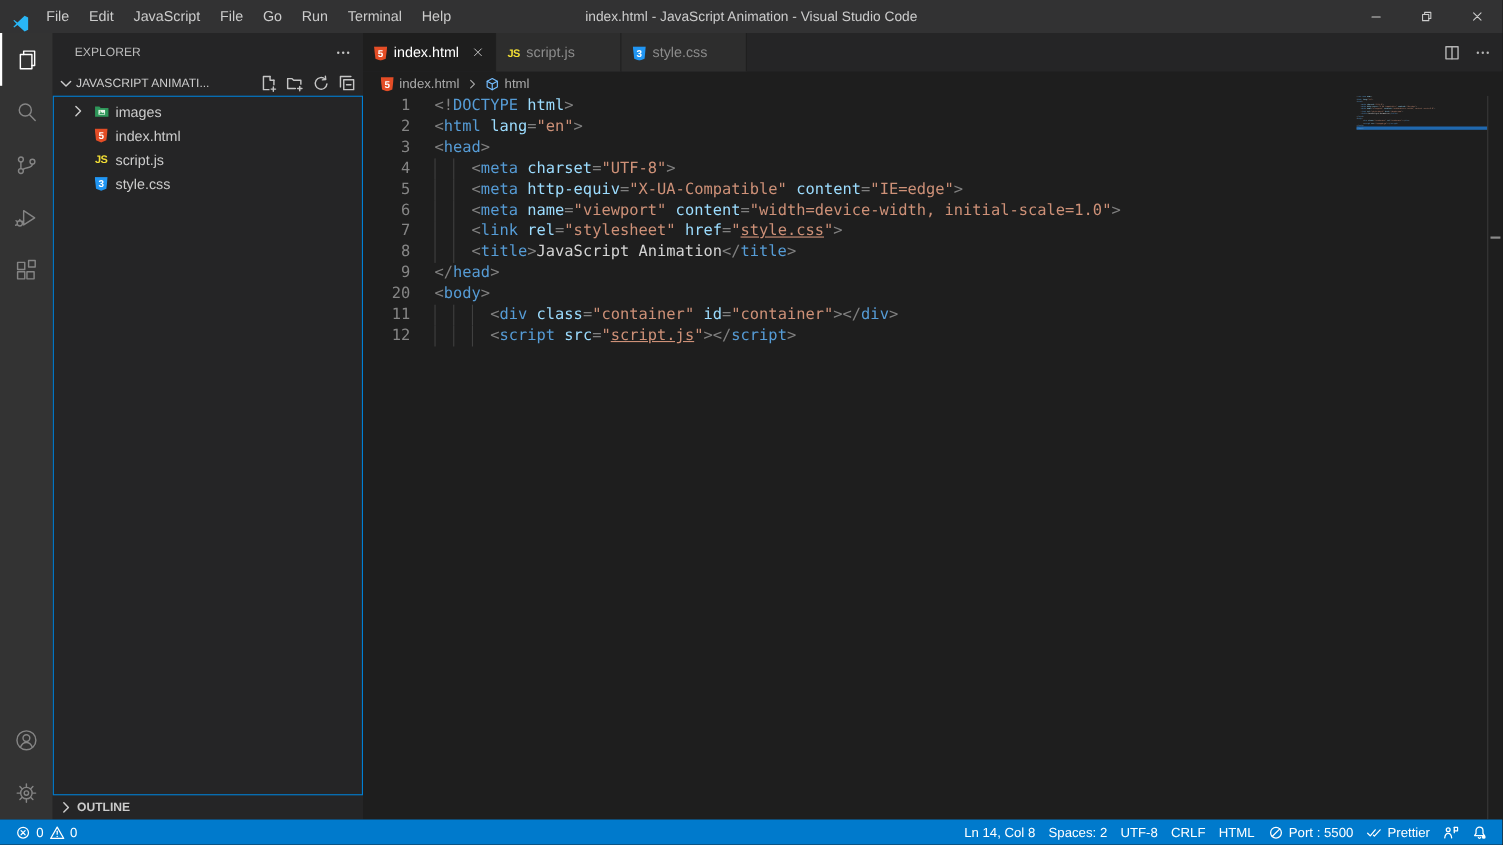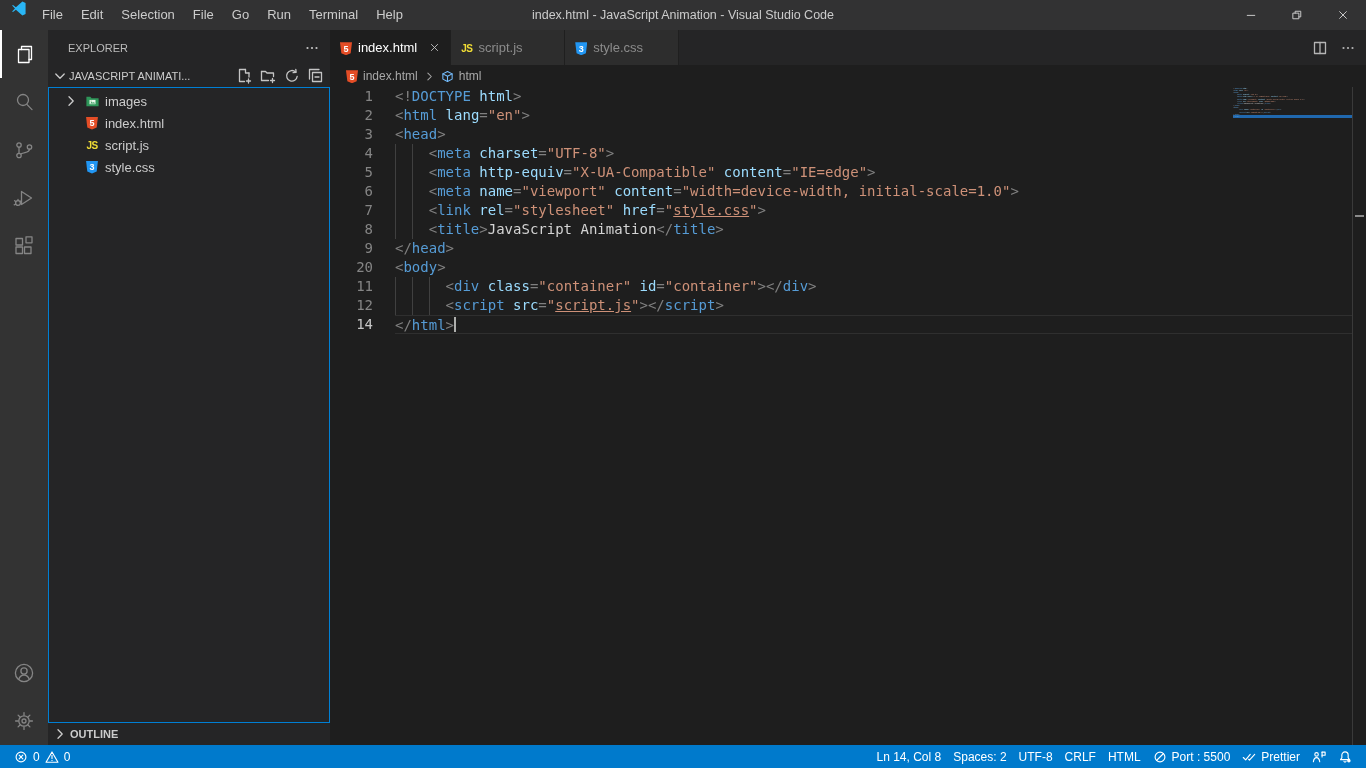--- a/index.html
+++ b/index.html
@@ -1,20 +1,20 @@
 <!DOCTYPE html>
 <html style="--statusbar: #007acc; --focus: #007fd4; --titlebar: #323233; --activitybar: #333333; --sidebar: #252526; --editor: #1e1e1e; --tab_inactive: #2d2d2d; --tag: #569cd6; --attr: #9cdcfe; --string: #ce9178; --punct: #808080; --text: #d4d4d4; --line_number: #858585; --html_icon: #e44d26; --js_icon: #f1dd35; --css_icon: #2196f3; --folder_icon: #2e9659; --symbol_icon: #75beff; --logo: #29b6f6;"><head>
 <meta charset="utf-8">
 <style>
   *{margin:0;padding:0;box-sizing:border-box}
   html,body{width:1366px;height:768px;overflow:hidden}
   body{background:var(--editor,#1e1e1e);font-family:"Liberation Sans","DejaVu Sans",sans-serif;position:relative;color:#ccc}
   .icon svg{width:16px;height:16px;display:block}
   
-  .titlebar{height:30px;background:var(--titlebar,#323233);display:flex;align-items:flex-start;position:relative;color:#cccccc;font-size:13px}
+  .titlebar{height:30px;background:var(--titlebar,#323233);display:flex;align-items:flex-end;position:relative;color:#cccccc;font-size:13px}
   .logo{margin:0 6px 0 10px}
   .logo svg{width:17px;height:17px;display:block}
   .menus{display:flex;z-index:2}
   .menu-item{padding:0 9px;line-height:30px;cursor:default}
   .win-title{position:absolute;left:0;right:0;top:0;line-height:30px;text-align:center;font-size:12.5px;color:#cccccc;z-index:1;pointer-events:none}
   .win-controls{margin-left:auto;display:flex;z-index:2}
   .win-btn{width:46px;height:30px;display:flex;align-items:center;justify-content:center;color:#cccccc}
   .win-btn svg{width:12px;height:12px}
   
   .main{position:absolute;top:30px;left:0;right:0;bottom:23px;display:flex}
@@ -81,21 +81,21 @@
 
 <div class="titlebar">
   <span class="logo icon">
       <svg viewBox="0 0 24 24">
         <path fill="var(--logo)" d="M17.5 2 8.3 10.4 4.2 7.2 3 7.9l4 4.1-4 4.1 1.2.7 4.1-3.2 9.2 8.4 4.5-2.2V4.2z"></path>
       </svg>
     </span>
   <div class="menus">
       <div class="menu-item">File</div>
       <div class="menu-item">Edit</div>
-      <div class="menu-item">Selection</div>
+      <div class="menu-item">JavaScript</div>
       <div class="menu-item">File</div>
       <div class="menu-item">Go</div>
       <div class="menu-item">Run</div>
       <div class="menu-item">Terminal</div>
       <div class="menu-item">Help</div>
     </div>
   <div class="win-title">index.html - JavaScript Animation - Visual Studio Code</div>
   <div class="win-controls">
       <div class="win-btn">
         <span class="icon">
@@ -353,21 +353,20 @@
           <div class="line"><span class="gutter">3</span><span class="code-cell"><span class="code-text"><span></span><span class="tk-p">&lt;</span><span class="tk-t">head</span><span class="tk-p">&gt;</span></span></span></div>
           <div class="line"><span class="gutter">4</span><span class="code-cell"><span class="guide" style="left: 0ch;"></span><span class="guide" style="left: 2ch;"></span><span class="code-text"><span>    </span><span class="tk-p">&lt;</span><span class="tk-t">meta</span><span class="tk-x"> </span><span class="tk-a">charset</span><span class="tk-p">=</span><span class="tk-s">"UTF-8"</span><span class="tk-p">&gt;</span></span></span></div>
           <div class="line"><span class="gutter">5</span><span class="code-cell"><span class="guide" style="left: 0ch;"></span><span class="guide" style="left: 2ch;"></span><span class="code-text"><span>    </span><span class="tk-p">&lt;</span><span class="tk-t">meta</span><span class="tk-x"> </span><span class="tk-a">http-equiv</span><span class="tk-p">=</span><span class="tk-s">"X-UA-Compatible"</span><span class="tk-x"> </span><span class="tk-a">content</span><span class="tk-p">=</span><span class="tk-s">"IE=edge"</span><span class="tk-p">&gt;</span></span></span></div>
           <div class="line"><span class="gutter">6</span><span class="code-cell"><span class="guide" style="left: 0ch;"></span><span class="guide" style="left: 2ch;"></span><span class="code-text"><span>    </span><span class="tk-p">&lt;</span><span class="tk-t">meta</span><span class="tk-x"> </span><span class="tk-a">name</span><span class="tk-p">=</span><span class="tk-s">"viewport"</span><span class="tk-x"> </span><span class="tk-a">content</span><span class="tk-p">=</span><span class="tk-s">"width=device-width, initial-scale=1.0"</span><span class="tk-p">&gt;</span></span></span></div>
           <div class="line"><span class="gutter">7</span><span class="code-cell"><span class="guide" style="left: 0ch;"></span><span class="guide" style="left: 2ch;"></span><span class="code-text"><span>    </span><span class="tk-p">&lt;</span><span class="tk-t">link</span><span class="tk-x"> </span><span class="tk-a">rel</span><span class="tk-p">=</span><span class="tk-s">"stylesheet"</span><span class="tk-x"> </span><span class="tk-a">href</span><span class="tk-p">=</span><span class="tk-s">"</span><span class="tk-u">style.css</span><span class="tk-s">"</span><span class="tk-p">&gt;</span></span></span></div>
           <div class="line"><span class="gutter">8</span><span class="code-cell"><span class="guide" style="left: 0ch;"></span><span class="guide" style="left: 2ch;"></span><span class="code-text"><span>    </span><span class="tk-p">&lt;</span><span class="tk-t">title</span><span class="tk-p">&gt;</span><span class="tk-x">JavaScript Animation</span><span class="tk-p">&lt;/</span><span class="tk-t">title</span><span class="tk-p">&gt;</span></span></span></div>
           <div class="line"><span class="gutter">9</span><span class="code-cell"><span class="code-text"><span></span><span class="tk-p">&lt;/</span><span class="tk-t">head</span><span class="tk-p">&gt;</span></span></span></div>
           <div class="line"><span class="gutter">20</span><span class="code-cell"><span class="code-text"><span></span><span class="tk-p">&lt;</span><span class="tk-t">body</span><span class="tk-p">&gt;</span></span></span></div>
           <div class="line"><span class="gutter">11</span><span class="code-cell"><span class="guide" style="left: 0ch;"></span><span class="guide" style="left: 2ch;"></span><span class="guide" style="left: 4ch;"></span><span class="code-text"><span>      </span><span class="tk-p">&lt;</span><span class="tk-t">div</span><span class="tk-x"> </span><span class="tk-a">class</span><span class="tk-p">=</span><span class="tk-s">"container"</span><span class="tk-x"> </span><span class="tk-a">id</span><span class="tk-p">=</span><span class="tk-s">"container"</span><span class="tk-p">&gt;&lt;/</span><span class="tk-t">div</span><span class="tk-p">&gt;</span></span></span></div>
           <div class="line"><span class="gutter">12</span><span class="code-cell"><span class="guide" style="left: 0ch;"></span><span class="guide" style="left: 2ch;"></span><span class="guide" style="left: 4ch;"></span><span class="code-text"><span>      </span><span class="tk-p">&lt;</span><span class="tk-t">script</span><span class="tk-x"> </span><span class="tk-a">src</span><span class="tk-p">=</span><span class="tk-s">"</span><span class="tk-u">script.js</span><span class="tk-s">"</span><span class="tk-p">&gt;&lt;/</span><span class="tk-t">script</span><span class="tk-p">&gt;</span></span></span></div>
-          <div class="line current"><span class="gutter">14</span><span class="code-cell"><span class="code-text"><span></span><span class="tk-p">&lt;/</span><span class="tk-t">html</span><span class="tk-p">&gt;</span></span><span class="cursor" style="left: 7ch;"></span></span></div>
         </div>
       <div class="minimap">
         <div class="mini-hl" style="top: 28px;"></div>
         <div class="minimap-inner">
             <div class="mini-line"><span></span><span class="tk-p">&lt;!</span><span class="tk-t">DOCTYPE</span><span class="tk-x"> </span><span class="tk-a">html</span><span class="tk-p">&gt;</span></div>
             <div class="mini-line"><span></span><span class="tk-p">&lt;</span><span class="tk-t">html</span><span class="tk-x"> </span><span class="tk-a">lang</span><span class="tk-p">=</span><span class="tk-s">"en"</span><span class="tk-p">&gt;</span></div>
             <div class="mini-line"><span></span><span class="tk-p">&lt;</span><span class="tk-t">head</span><span class="tk-p">&gt;</span></div>
             <div class="mini-line"><span>    </span><span class="tk-p">&lt;</span><span class="tk-t">meta</span><span class="tk-x"> </span><span class="tk-a">charset</span><span class="tk-p">=</span><span class="tk-s">"UTF-8"</span><span class="tk-p">&gt;</span></div>
             <div class="mini-line"><span>    </span><span class="tk-p">&lt;</span><span class="tk-t">meta</span><span class="tk-x"> </span><span class="tk-a">http-equiv</span><span class="tk-p">=</span><span class="tk-s">"X-UA-Compatible"</span><span class="tk-x"> </span><span class="tk-a">content</span><span class="tk-p">=</span><span class="tk-s">"IE=edge"</span><span class="tk-p">&gt;</span></div>
             <div class="mini-line"><span>    </span><span class="tk-p">&lt;</span><span class="tk-t">meta</span><span class="tk-x"> </span><span class="tk-a">name</span><span class="tk-p">=</span><span class="tk-s">"viewport"</span><span class="tk-x"> </span><span class="tk-a">content</span><span class="tk-p">=</span><span class="tk-s">"width=device-width, initial-scale=1.0"</span><span class="tk-p">&gt;</span></div>

